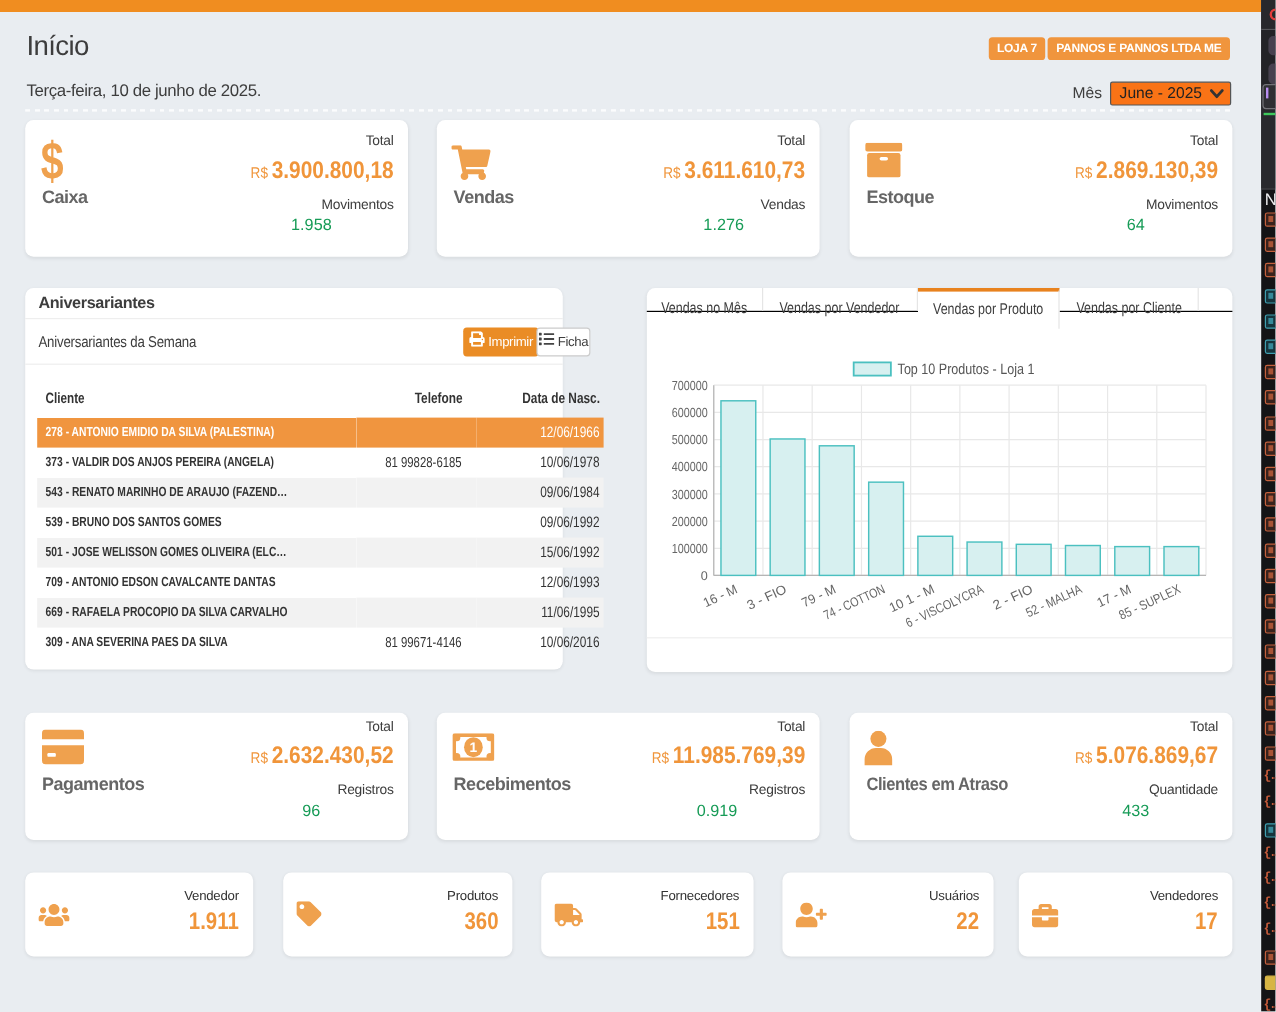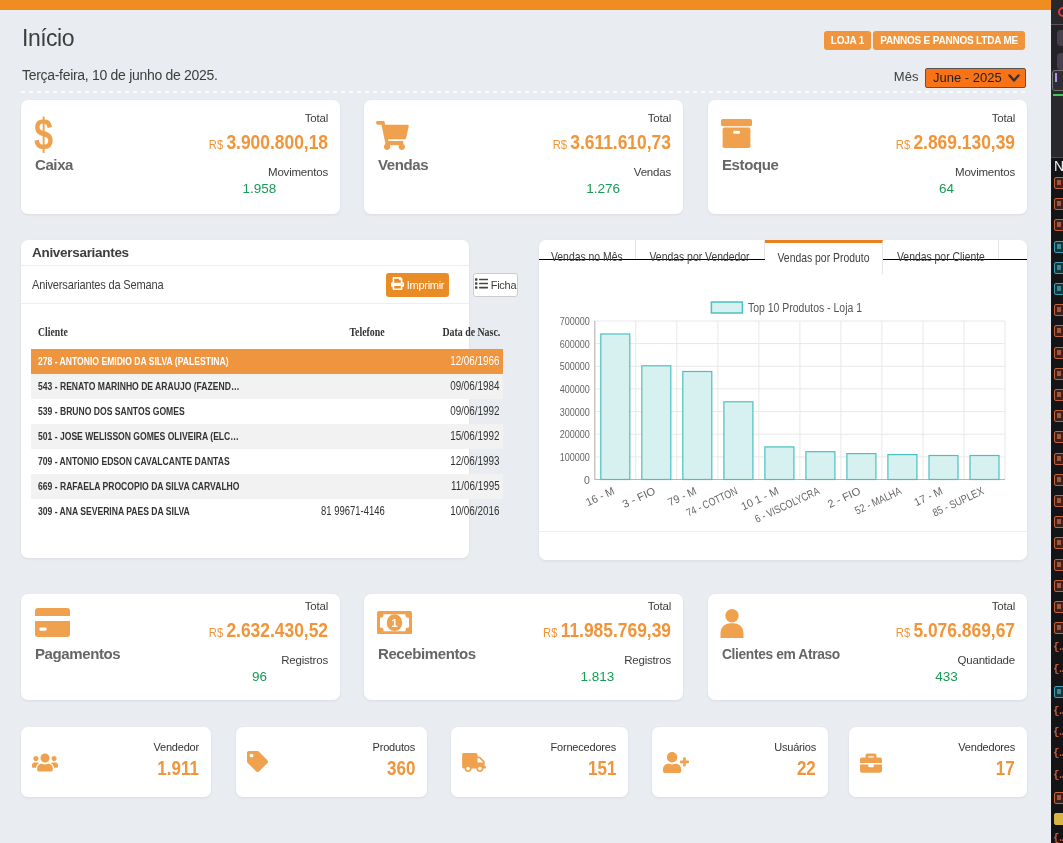--- a/index.html
+++ b/index.html
@@ -32,24 +32,24 @@
 .rt .green { font-size:13.5px; line-height:15px; color:#169b56; margin-top:3px;text-align:center; }
 
 .panel { position:absolute; top:230px; background:#fff; border-radius:7px; box-shadow:0 1px 3px rgba(0,0,0,0.07); }
 .panel.left { left:21px; width:448px; height:318px; }
 .panel.right { left:539px; width:488px; height:320px; }
 
 .ptitle { font-size:13.5px; font-weight:bold; color:#3d3d3d; letter-spacing:-0.3px; height:26px; line-height:25px; padding:0 11px; border-bottom:1px solid #eee; }
 .psub { height:38px; border-bottom:1px solid #eee; position:relative; }
 .psub .txt { font-size:13px; color:#3d3d3d; letter-spacing:-0.2px; position:absolute; left:11px; top:11px; }
 .btn-imprimir { position:absolute; left:365px; top:7px; width:63px; height:24px; background:#ea8c25; color:#fff; font-size:11px; letter-spacing:-0.3px; line-height:24px; text-align:center; border-radius:3px; }
-.btn-ficha { position:absolute; left:452px; top:7px; width:45px; height:24px; background:#fff; color:#3d3d3d; font-size:11px; letter-spacing:-0.3px; line-height:22px; text-align:center; border-radius:3px; border:1px solid #ccc; }
+.btn-ficha { position:absolute; left:426px; top:7px; width:45px; height:24px; background:#fff; color:#3d3d3d; font-size:11px; letter-spacing:-0.3px; line-height:22px; text-align:center; border-radius:3px; border:1px solid #ccc; }
 
 table.aniv { width:472px; margin:0 10px; border-collapse:collapse; table-layout:fixed; }
-table.aniv th { text-align:left; font-size:12.5px; color:#333; padding:21px 4px 9px 7px;font-family:Liberation Serif, serif; }
+table.aniv th { text-align:left; font-size:12.5px; color:#333; padding:21px 4px 9px 7px; }
 table.aniv th.tel, table.aniv td.tel { text-align:right; padding-right:12px; }
 table.aniv th.dt, table.aniv td.dt { text-align:right; padding-right:3px; }
 table.aniv td { padding:5px 4px 6px 7px; color:#333; line-height:14px; }
 table.aniv td.name { font-weight:bold; font-size:11px; white-space:nowrap; overflow:hidden; }
 table.aniv td.tel { font-size:12px; white-space:nowrap; }
 table.aniv td.dt { font-size:12.5px; }
 tr.hl { background:#f0953f; }
 tr.hl td { color:#fff; }
 tr.alt { background:#f2f2f2; }
 col.c-name { width:266px; } col.c-tel { width:100px; } col.c-dt { width:106px; }
@@ -70,21 +70,21 @@
 .sm .rt .num { font-size:20px; line-height:18px; font-weight:bold; color:#f0953a; margin-top:6px; transform:scaleX(0.85); transform-origin:100% 50%; }
 
 .strip { position:absolute; right:0; top:0; width:12px; height:843px; background:#141416; overflow:hidden; }
 </style>
 </head>
 <body>
 <div class="topbar"></div>
 <div class="page">
   <div class="h1">Início</div>
   <div class="topbtns">
-    <span class="btn-orange">LOJA 1</span><span class="btn-orange">PANNOS E PANNOS LTDA ME</span>
+    <span class="btn-orange">LOJA 7</span><span class="btn-orange">PANNOS E PANNOS LTDA ME</span>
   </div>
   <div class="dateline">Terça-feira, 10 de junho de 2025.</div>
   <div class="mes">Mês <span class="fselect">June - 2025<svg width="12" height="9" viewBox="0 0 12 9">
           <path d="M1.5 1.5 L6 6.5 L10.5 1.5" stroke="#333" stroke-width="2.4" fill="none" stroke-linecap="round" stroke-linejoin="round"></path>
         </svg></span></div>
   <div class="dash"></div>
 
   <div class="card r1 c1 bigcard">
     <div class="icon" style="font-size:44px;font-weight:bold;top:10px;left:13px;transform:scaleX(0.78);transform-origin:0 0;">$</div>
     <div class="label" style="top:56px;">Caixa</div>
@@ -142,20 +142,25 @@
       <tbody>
           <tr>
             <th><span class="sqL">Cliente</span></th>
             <th class="tel"><span class="sqR">Telefone</span></th>
             <th class="dt"><span class="sqR">Data de Nasc.</span></th>
           </tr>
       <tr class="hl">
             <td class="name"><span class="sqL">278 - ANTONIO EMIDIO DA SILVA (PALESTINA)</span></td>
             <td class="tel"></td>
             <td class="dt"><span class="sqR">12/06/1966</span></td>
+          </tr>
+      <tr>
+            <td class="name"><span class="sqL">373 - VALDIR DOS ANJOS PEREIRA (ANGELA)</span></td>
+            <td class="tel"><span class="sqR">81 99828-6185</span></td>
+            <td class="dt"><span class="sqR">10/06/1978</span></td>
           </tr>
       <tr class="alt">
             <td class="name"><span class="sqL">543 - RENATO MARINHO DE ARAUJO (FAZEND…</span></td>
             <td class="tel"></td>
             <td class="dt"><span class="sqR">09/06/1984</span></td>
           </tr>
       <tr>
             <td class="name"><span class="sqL">539 - BRUNO DOS SANTOS GOMES</span></td>
             <td class="tel"></td>
             <td class="dt"><span class="sqR">09/06/1992</span></td>
@@ -272,21 +277,21 @@
           <circle cx="3.6" cy="19.6" r="3" fill="#efa14e"></circle>
           <circle cx="31.4" cy="19.6" r="3" fill="#efa14e"></circle>
           <ellipse cx="17.5" cy="11.7" rx="7.8" ry="8.4" fill="#efa14e"></ellipse>
           <text x="17.5" y="15.9" font-size="11.5" font-weight="bold" fill="#fff" text-anchor="middle" font-family="Liberation Sans, sans-serif">1</text>
         </svg></div>
     <div class="label" style="top:51px;">Recebimentos</div>
     <div class="rt">
       <div class="t1">Total</div>
       <div class="money"><span class="rs">R$ </span>11.985.769,39</div>
       <div class="t2">Registros</div>
-      <div class="green">1.813</div>
+      <div class="green">0.919</div>
     </div>
   </div>
   <div class="card r3 c3 bigcard">
     <div class="icon" style="top:14.5px;left:12px;"><svg width="24" height="29" viewBox="0 0 24 29">
           <circle cx="12" cy="6.7" r="6.7" fill="#efa14e"></circle>
           <path d="M0.5 29 v-5.2 a9.5 9.5 0 0 1 9.5 -9.5 h4 a9.5 9.5 0 0 1 9.5 9.5 V29 z" fill="#efa14e"></path>
         </svg></div>
     <div class="label" style="top:51px;"><span style="display:inline-block;transform:scaleX(0.92);transform-origin:0 50%;">Clientes em Atraso</span></div>
     <div class="rt">
       <div class="t1">Total</div>

